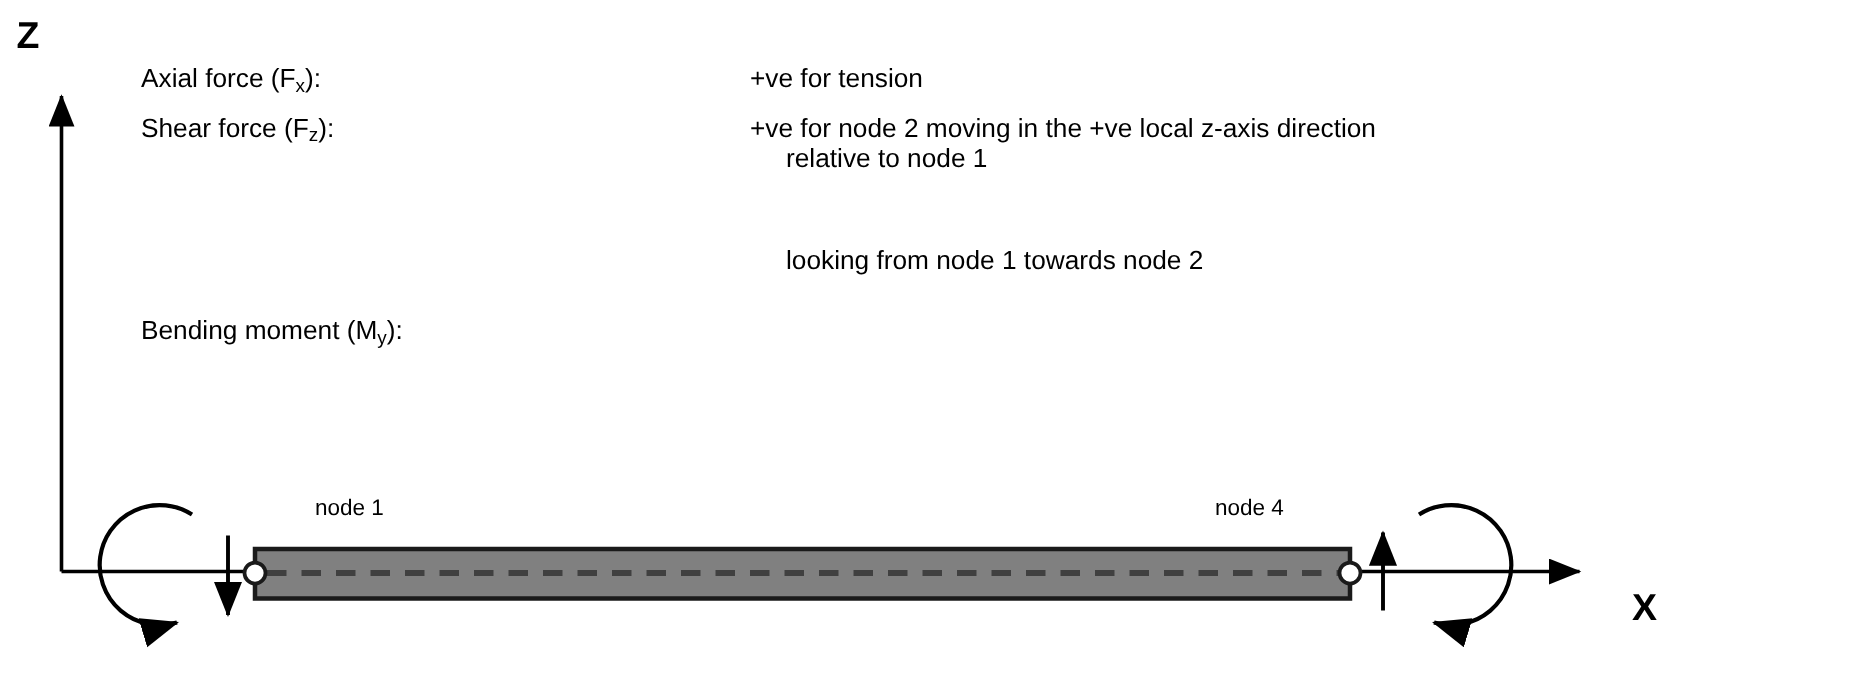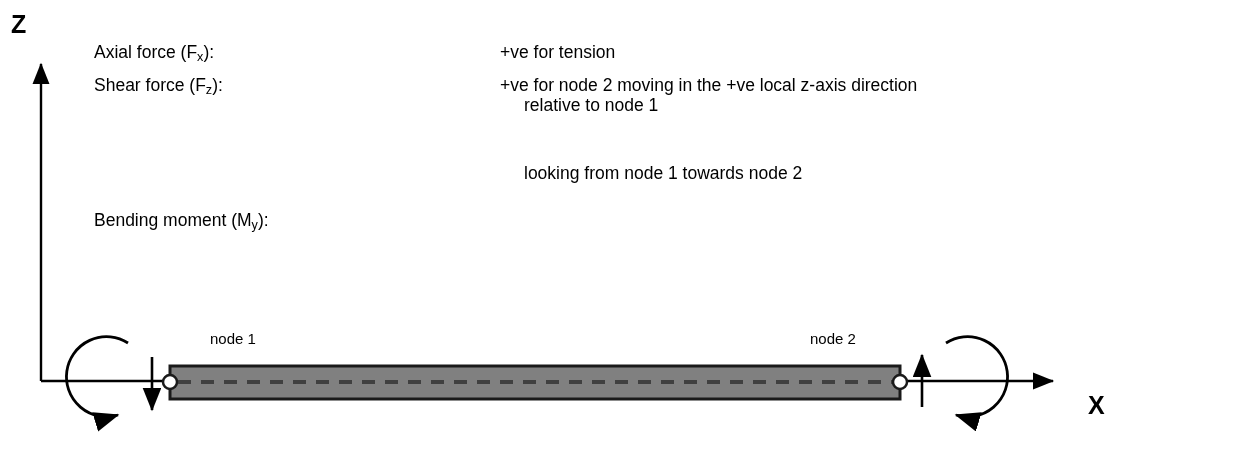--- a/index.html
+++ b/index.html
@@ -90,21 +90,21 @@
 
   <div class="legend-row legend-desc r1">+ve for tension</div>
 
   <div class="legend-row legend-desc r2">+ve for node 2 moving in the +ve local z-axis direction</div>
   <div class="legend-row legend-cont r3">relative to node 1</div>
 
   <div class="legend-row legend-cont r5">looking from node 1 towards node 2</div>
 
 
   <div class="node-label" id="node-1-label">node 1</div>
-  <div class="node-label" id="node-2-label">node 2</div>
+  <div class="node-label" id="node-2-label">node 4</div>
 
   <svg id="diagram-svg" viewBox="0 0 1242 453">
     <defs>
       <marker id="arrowSolid" markerWidth="10" markerHeight="10" refX="8.5" refY="3.6" orient="auto" markerUnits="strokeWidth">
         <path d="M0,0 L9,3.6 L0,7.2 z" fill="#000000"></path>
       </marker>
     </defs>
 
     <g>
       <line x1="41" y1="381" x2="41" y2="64" stroke="#000000" stroke-width="2.4" marker-end="url(#arrowSolid)"></line>

